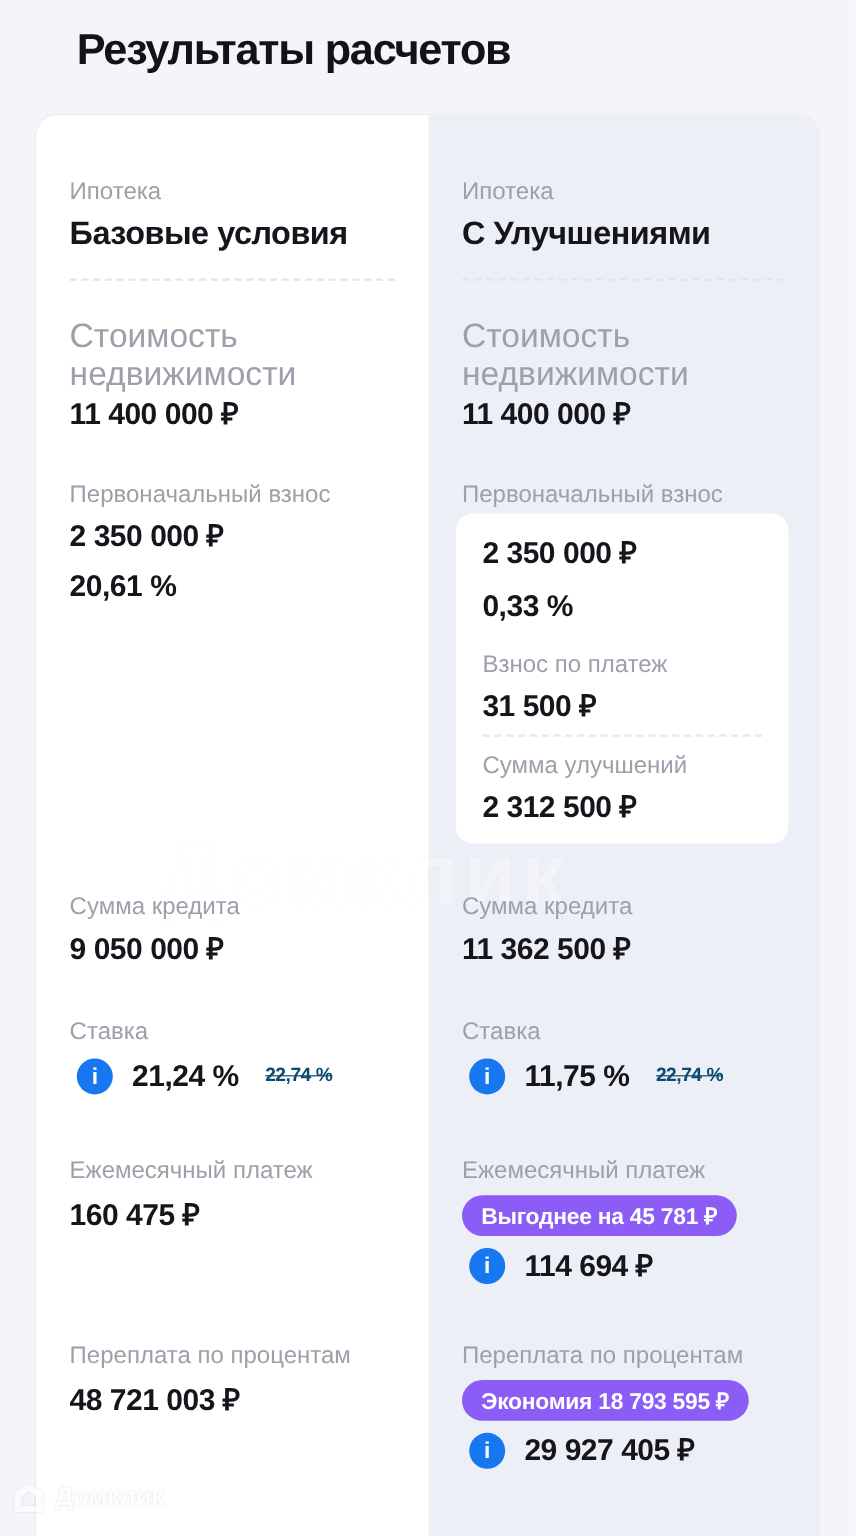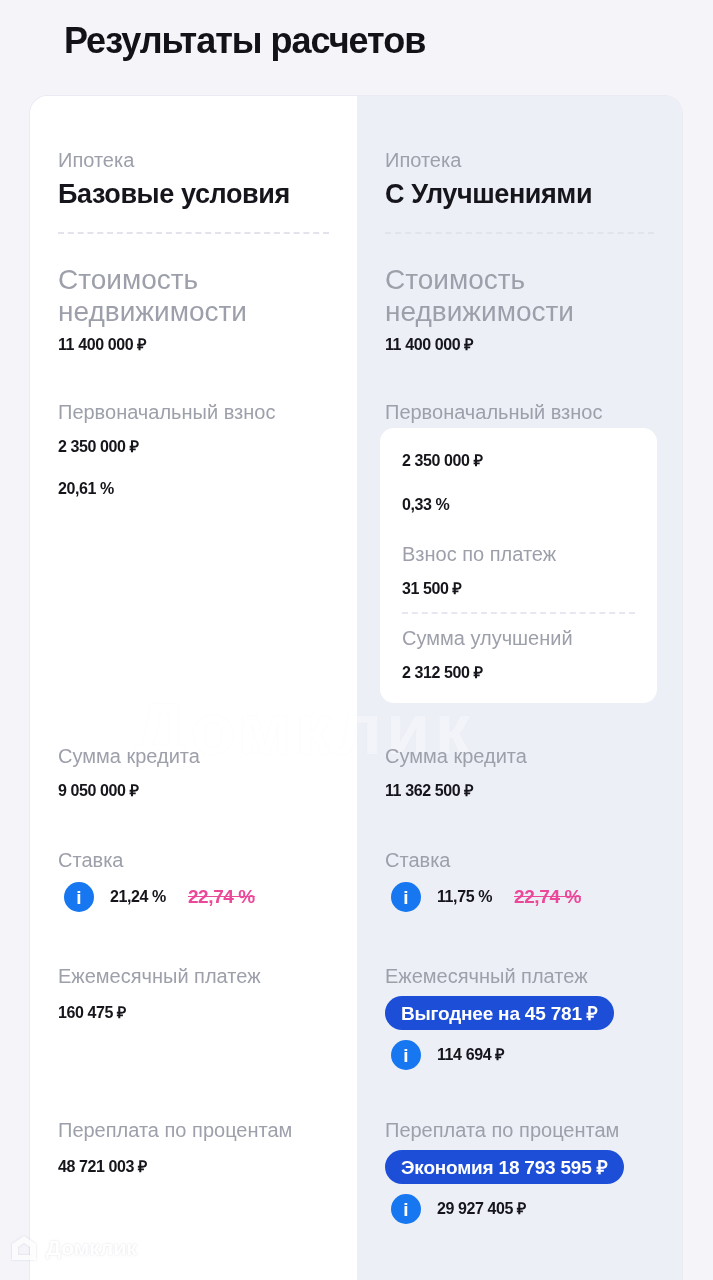--- a/index.html
+++ b/index.html
@@ -31,21 +31,21 @@
     text-shadow:0 0 2px rgba(205,207,222,0.35);
   }
   .col { position:absolute; top:0; height:100%; z-index:2; }
   .col.left  { left:0;    width:327px; }
   .col.right { left:327px; width:325px; }
   .sec { position:absolute; left:28px; right:28px; }
 
   .label   { font-size:20px; line-height:24px; color:#9da0aa; font-weight:400; }
   .label2  { font-size:28px; line-height:32px; color:#9da0aa; font-weight:400; }
   .heading { font-size:27px; line-height:32px; font-weight:800; color:#15151b; letter-spacing:-0.4px; }
-  .value   { font-size:16px; line-height:30px; font-weight:800; color:#15151b; letter-spacing:-0.4px; }
+  .value   { font-size:25px; line-height:30px; font-weight:800; color:#15151b; letter-spacing:-0.4px; }
   .divider { border-top:2px dashed #e2e3ed; height:0; }
 
   .inner-card {
     position:absolute; left:23px; top:332px; width:277px; height:275px;
     background:#ffffff; border-radius:14px; padding:18px 22px 0 22px; z-index:3;
   }
   .inner-card .value + .value { margin-top:14px; }
   .inner-card .label { margin-top:22px; }
   .inner-card .fee-value { margin-top:8px; }
   .inner-card .divider { margin-top:8px; border-top:2px dashed #e6e7f0; }
@@ -54,27 +54,27 @@
 
   .icon-row { position:absolute; left:34px; right:20px; display:flex; align-items:center; gap:16px; }
   .info-icon {
     width:30px; height:30px; min-width:30px; border-radius:50%;
     background:#1677f0; color:#ffffff;
     display:flex; align-items:center; justify-content:center;
     font-size:19px; font-weight:700; line-height:1;
     cursor:pointer;
   }
   .old-value {
-    font-size:19px; font-weight:700; letter-spacing:-0.4px;
-    color:#ec4899; text-decoration:line-through; margin-left:6px;text-align:right;
+    font-size:16px; font-weight:700; letter-spacing:-0.4px;
+    color:#0c4a6e; text-decoration:line-through; margin-left:6px;text-align:right;
   }
   .badge {
     position:absolute; left:28px; height:34px;
     display:inline-flex; align-items:center; padding:10px 16px;
-    border-radius:17px; background:#1d4ed8;
+    border-radius:17px; background:#8b5cf6;
     color:#ffffff; font-size:19px; font-weight:700; letter-spacing:-0.2px;
     white-space:nowrap;
   }
 
   
   .t-cat      { top:52px; }
   .t-head     { top:82px; }
   .t-hdiv     { top:136px; }
   .t-proplbl  { top:168px; }
   .t-propval  { top:234px; }

